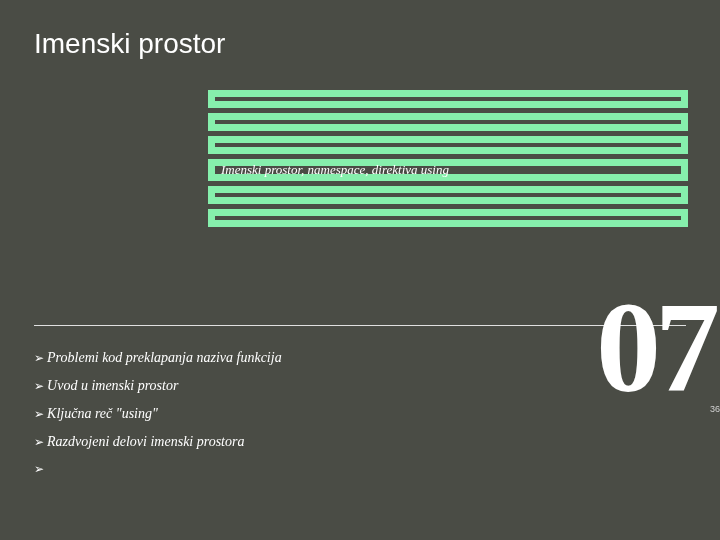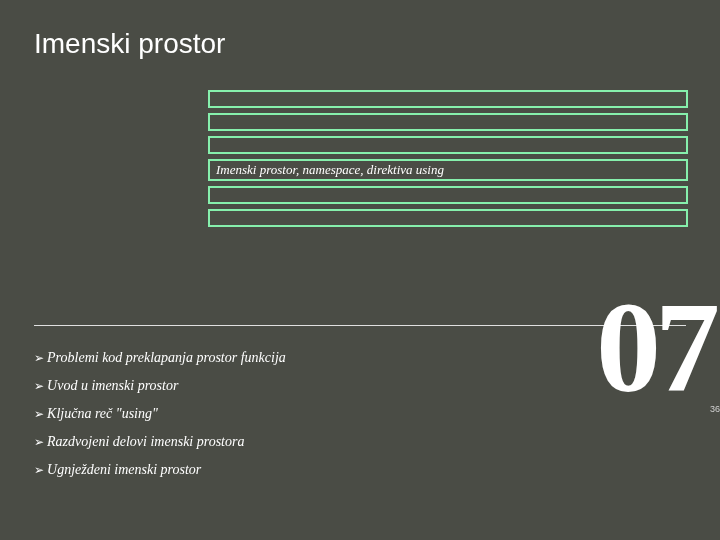--- a/index.html
+++ b/index.html
@@ -28,21 +28,21 @@
     color: #ffffff;
     font-family: Arial, Helvetica, sans-serif;
   }
   .box-stack {
     position: absolute;
     top: 90px;
     left: 208px;
     width: 480px;
   }
   .box {
-    border: 2px solid #86efac;
+    border: 7px solid #86efac;
     height: 18px;
     margin-bottom: 5px;
     box-sizing: border-box;
     padding: 0 6px;
     display: flex;
     align-items: center;
     font-style: italic;
     font-size: 13px;
     color: #ffffff;
   }
@@ -113,36 +113,35 @@
     </div>
     <div class="box"></div>
     <div class="box"></div>
   </div>
 
   <div class="hr"></div>
 
   <div class="bullets">
     <div class="bullet">
       <span class="arrow">➢</span>
-      <span>Problemi kod preklapanja prostor funkcija</span>
+      <span>Problemi kod preklapanja naziva funkcija</span>
     </div>
     <div class="bullet">
       <span class="arrow">➢</span>
       <span>Uvod u imenski prostor</span>
     </div>
     <div class="bullet">
       <span class="arrow">➢</span>
       <span>Ključna reč "using"</span>
     </div>
     <div class="bullet">
       <span class="arrow">➢</span>
       <span>Razdvojeni delovi imenski prostora</span>
     </div>
     <div class="bullet">
       <span class="arrow">➢</span>
-      <span>Ugnježdeni imenski prostor</span>
     </div>
   </div>
 
   <div class="big-number">07</div>
   <div class="page-num">36</div>
 
 </div>
 
 </body></html>

